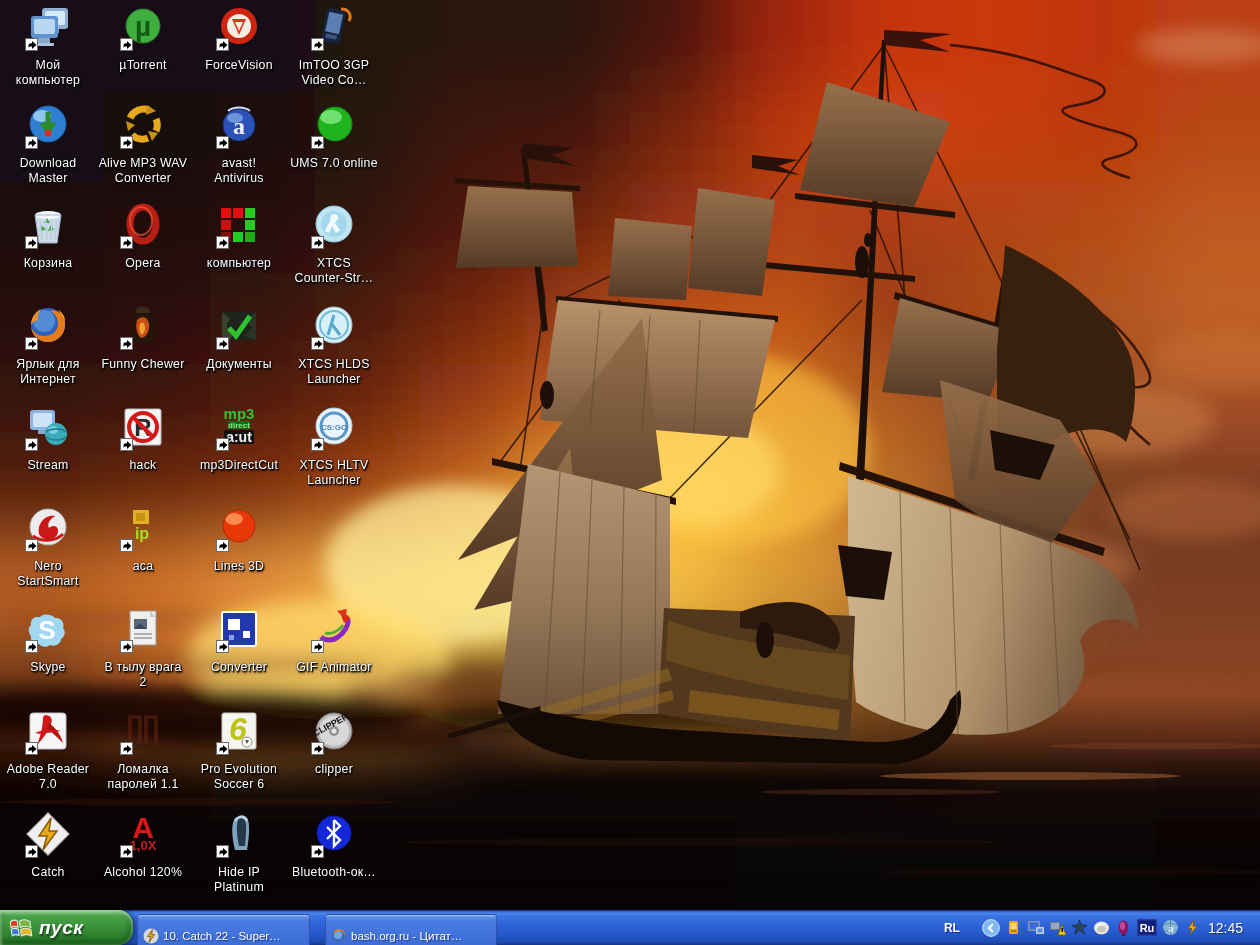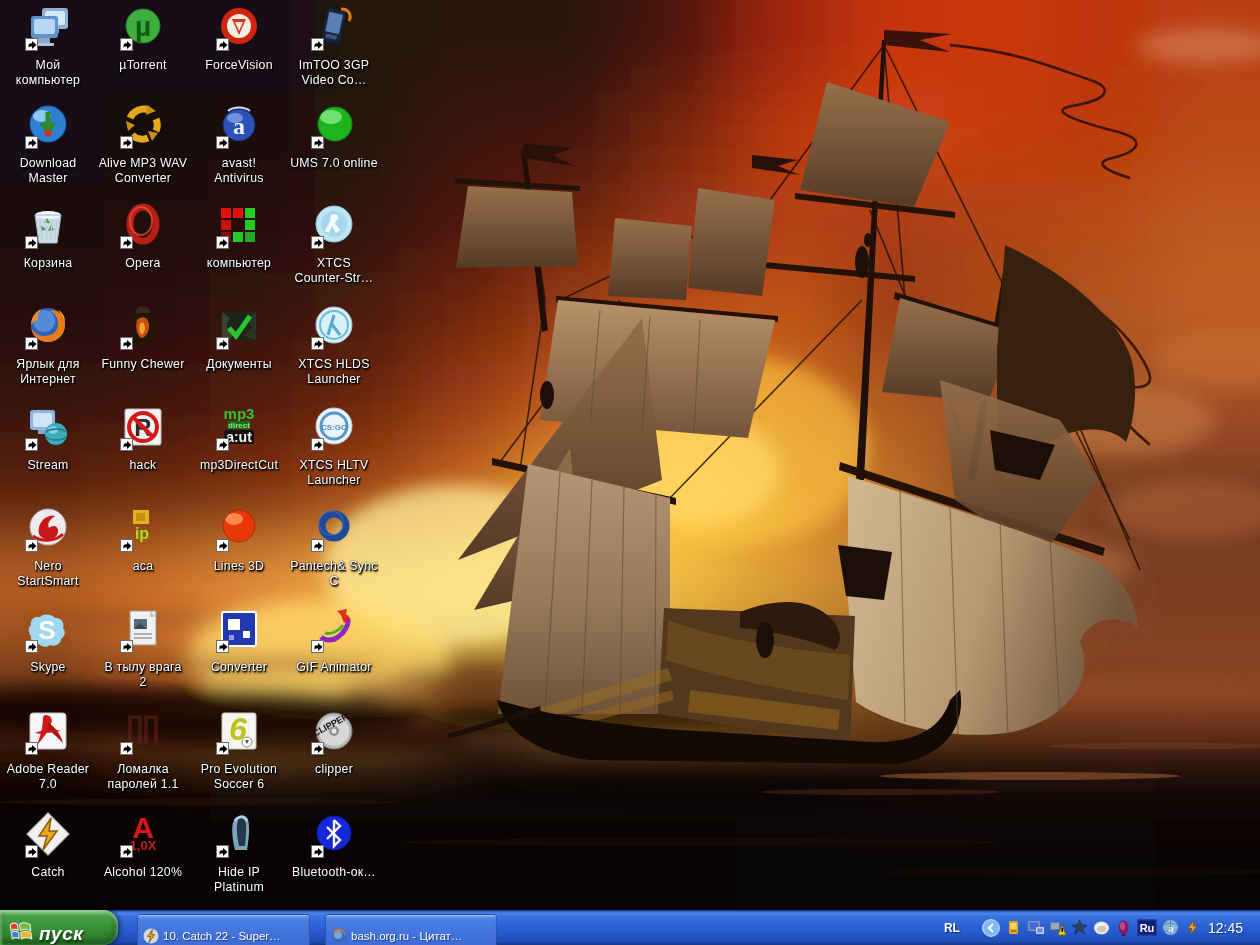--- a/index.html
+++ b/index.html
@@ -7,24 +7,24 @@
 #wp{position:absolute;left:0;top:0}
 .ic{position:absolute;width:94px;text-align:center}
 .ic .g{display:block;width:46px;height:46px;margin:0 auto;position:relative}
 .ic .g svg{display:block}
 .sc{position:absolute;left:0;bottom:0;width:13px;height:13px;background:#fff;border:1px solid #6a6a6a;display:block}
 .sc svg{display:block}
 .lb{display:inline-block;margin-top:7px;font-size:12.3px;letter-spacing:.25px;line-height:15px;color:#fff;
     text-shadow:1px 1px 1px #000,0 0 2px #000,1px 2px 2px #000}
 #bar{position:absolute;left:0;top:910px;width:1260px;height:35px;
  background:linear-gradient(#14307c 0%,#2c5cc8 4%,#4a86ee 9%,#3c74e2 17%,#2e63d8 42%,#2558ca 68%,#1e4cb4 90%,#1a3f98 97%,#16357e 100%)}
-#start{position:absolute;left:0;top:0;width:118px;height:35px;border-radius:0 15px 15px 0;
+#start{position:absolute;left:0;top:0;width:133px;height:35px;border-radius:0 15px 15px 0;
  background:linear-gradient(#7cc87c 0%,#4aa44a 16%,#3a943a 45%,#2f7f2f 78%,#256b25 100%);
  box-shadow:inset 0 2px 4px #b8e8b8,inset 0 -4px 6px #1a5c1a,inset -3px 0 5px #1e641e,2px 0 5px rgba(0,0,20,.5);
- display:flex;align-items:flex-end;cursor:default}
+ display:flex;align-items:center;cursor:default}
 #stxt{color:#fff;font-size:19px;font-weight:bold;font-style:italic;margin-left:3px;
  text-shadow:1px 2px 2px rgba(0,0,0,.55);letter-spacing:.5px}
 .task{position:absolute;top:4px;height:44px;border-radius:3px;display:flex;align-items:center;border:1px solid rgba(25,45,130,.5);
  background:linear-gradient(#6d9aee 0%,#4a7de2 14%,#3f70da 55%,#3a68d2 88%,#3460ca 100%);
  box-shadow:inset 0 1px 1px #a8c4f8,inset 0 -1px 2px #2a52b0;
  color:#fff;font-size:11.5px;white-space:nowrap;overflow:hidden}
 .task span{text-shadow:1px 1px 1px rgba(0,0,30,.5)}
 #tray{position:absolute;right:0;top:0;height:35px;display:flex;align-items:center}
 #rl{color:#fff;font-size:12px;font-weight:bold;margin-right:22px;text-shadow:1px 1px 1px rgba(0,0,30,.5)}
 #chev{margin-right:5px;display:flex}
@@ -653,31 +653,20 @@
           <circle cx="23" cy="20" r="16" fill="#e83808"></circle>
           <ellipse cx="18" cy="13" rx="9" ry="6" fill="#ff9858" opacity=".85"></ellipse>
           <circle cx="23" cy="20" r="16" fill="none" stroke="#b02805"></circle>
         </svg>
         <span class="sc">
           <svg width="12" height="12" viewBox="0 0 12 12">
             <path d="M2.5 9.5 L2.5 6.5 C2.5 5 3.5 4.3 5 4.3 L6 4.3 L6 2 L10.5 6 L6 10 L6 7.6 L5 7.6 C4 7.6 2.5 7.9 2.5 9.5 Z" fill="#000"></path>
           </svg>
         </span>
       </span><span class="lb">Lines 3D</span></div>
-<div class="ic" style="left:287px;top:506px"><span class="g">
-        <svg width="46" height="46" viewBox="0 0 46 46">
-          <circle cx="23" cy="20" r="12" fill="none" stroke="#1e4a9a" stroke-width="7"></circle>
-          <circle cx="20" cy="17" r="12" fill="none" stroke="#4878c8" stroke-width="1.5" opacity=".5"></circle>
-        </svg>
-        <span class="sc">
-          <svg width="12" height="12" viewBox="0 0 12 12">
-            <path d="M2.5 9.5 L2.5 6.5 C2.5 5 3.5 4.3 5 4.3 L6 4.3 L6 2 L10.5 6 L6 10 L6 7.6 L5 7.6 C4 7.6 2.5 7.9 2.5 9.5 Z" fill="#000"></path>
-          </svg>
-        </span>
-      </span><span class="lb">Pantech&amp;  Sync<br>C</span></div>
 <div class="ic" style="left:1px;top:607px"><span class="g">
         <svg width="46" height="46" viewBox="0 0 46 46">
           <path d="M12 10 C8 10 5 14 6 18 C3 20 3 26 6 29 C5 34 9 38 14 37 C16 40 22 41 25 38 C30 40 36 37 36 32 C40 30 41 24 38 21 C40 16 36 10 30 11 C27 7 18 6 15 10 Z" fill="#9fd8f0"></path>
           <text x="22" y="32" font-size="26" font-weight="bold" fill="#ffffff" text-anchor="middle" font-family="Liberation Sans">S</text>
         </svg>
         <span class="sc">
           <svg width="12" height="12" viewBox="0 0 12 12">
             <path d="M2.5 9.5 L2.5 6.5 C2.5 5 3.5 4.3 5 4.3 L6 4.3 L6 2 L10.5 6 L6 10 L6 7.6 L5 7.6 C4 7.6 2.5 7.9 2.5 9.5 Z" fill="#000"></path>
           </svg>
         </span>

